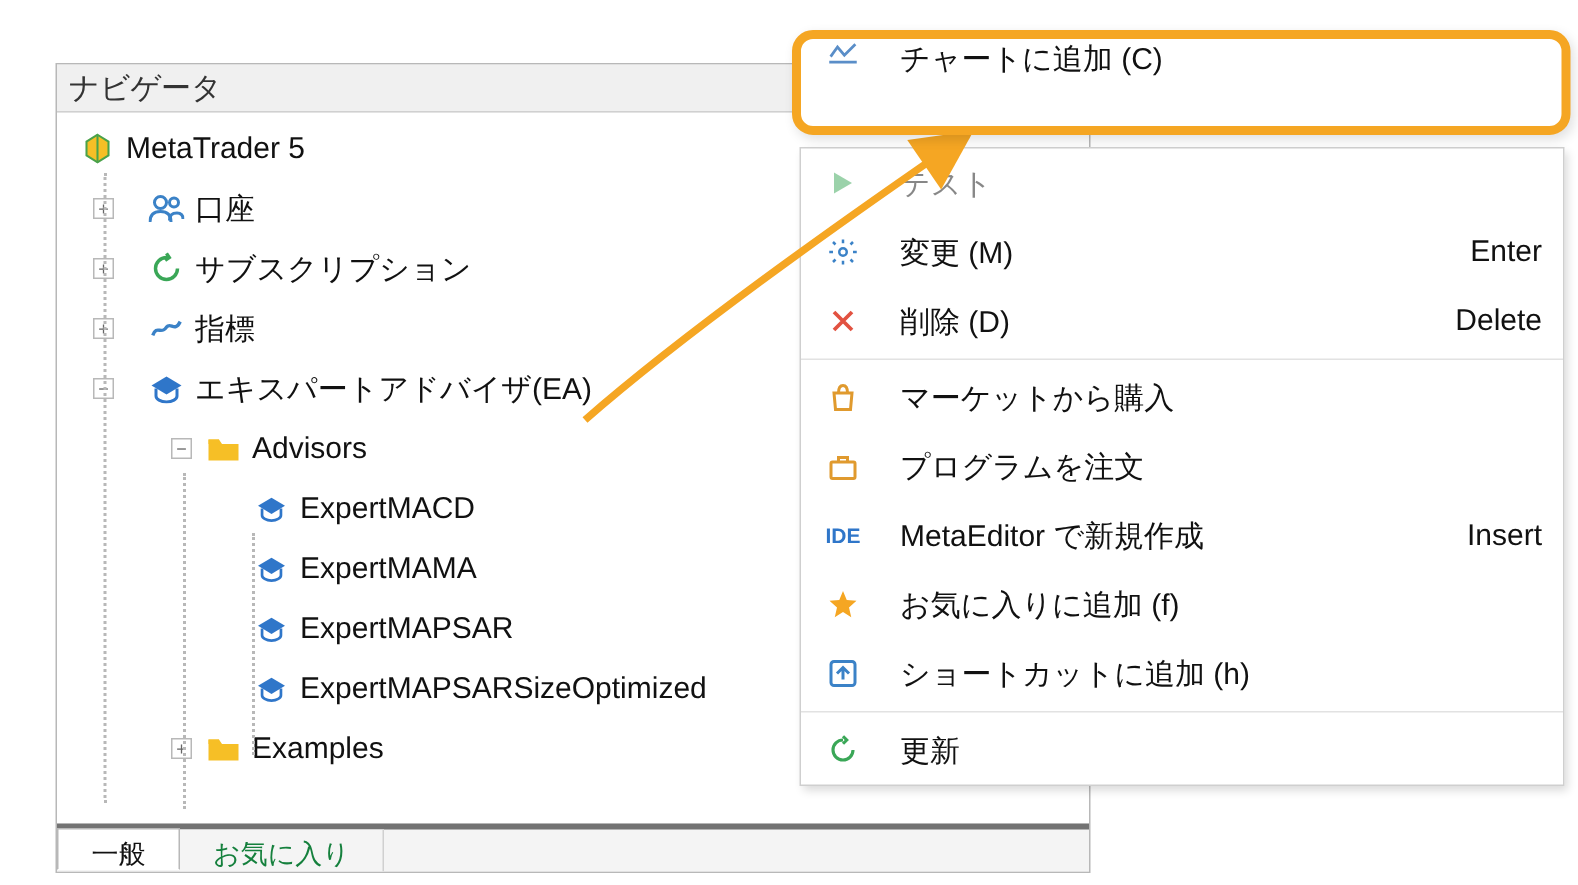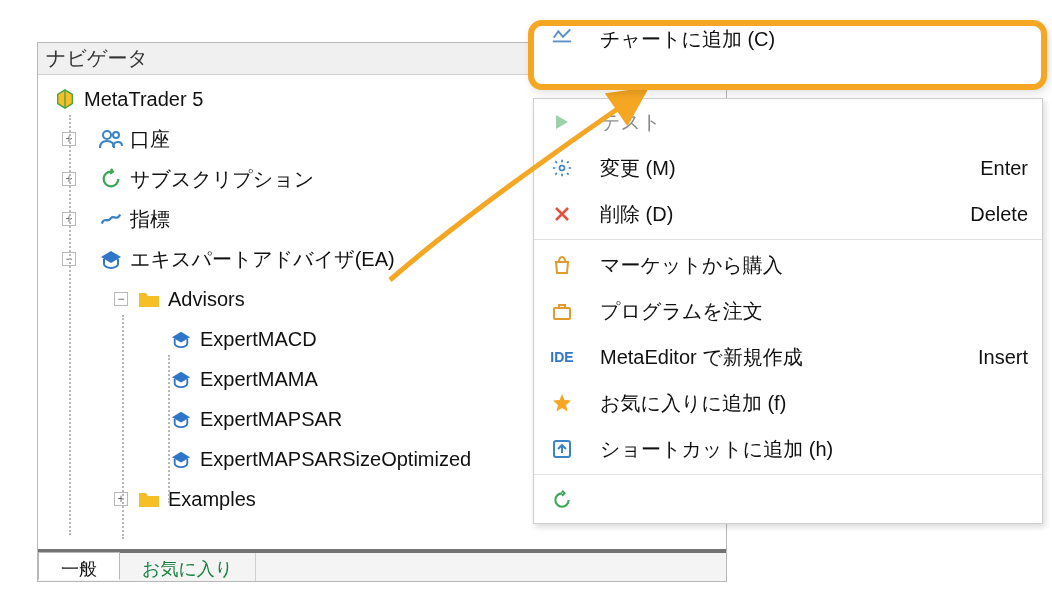--- a/index.html
+++ b/index.html
@@ -427,20 +427,21 @@
 
   <div class="menu-sep"></div>
 
   <div class="menu-item">
     <span class="menu-icon green">
       <svg width="20" height="20" viewBox="0 0 24 24" fill="none" stroke="#3aa757" stroke-width="2.5">
           <path d="M20 12 A8 8 0 1 1 12 4"></path>
           <path d="M12 1 L15 4 L12 7" fill="none"></path>
         </svg>
     </span>
+    <span class="menu-label">更新</span>
   </div>
 </div>
 
 <svg class="arrow-svg" viewBox="0 0 320 250">
   <defs>
     <marker id="arrowhead" markerWidth="12" markerHeight="12" refX="9" refY="6" orient="auto">
       <path d="M2 2 L10 6 L2 10 Z" fill="#f5a623"></path>
     </marker>
   </defs>
   <path d="M10 230 Q 90 160 265 40" stroke="#f5a623" stroke-width="5" fill="none" marker-end="url(#arrowhead)"></path>

